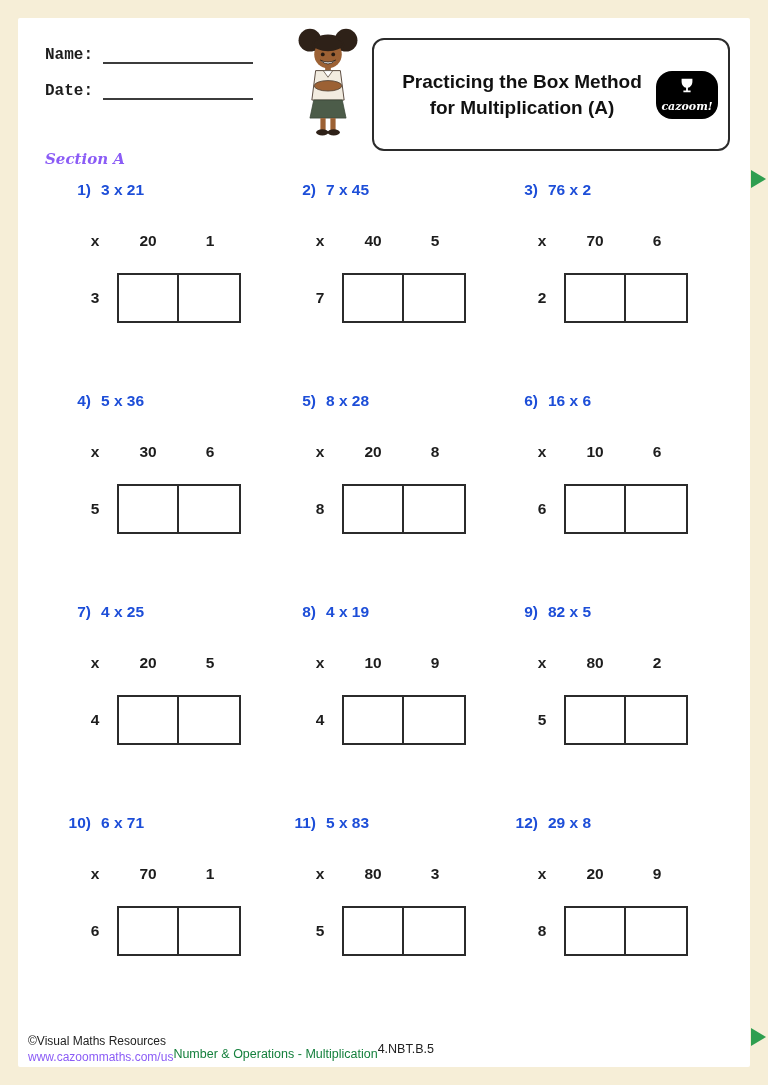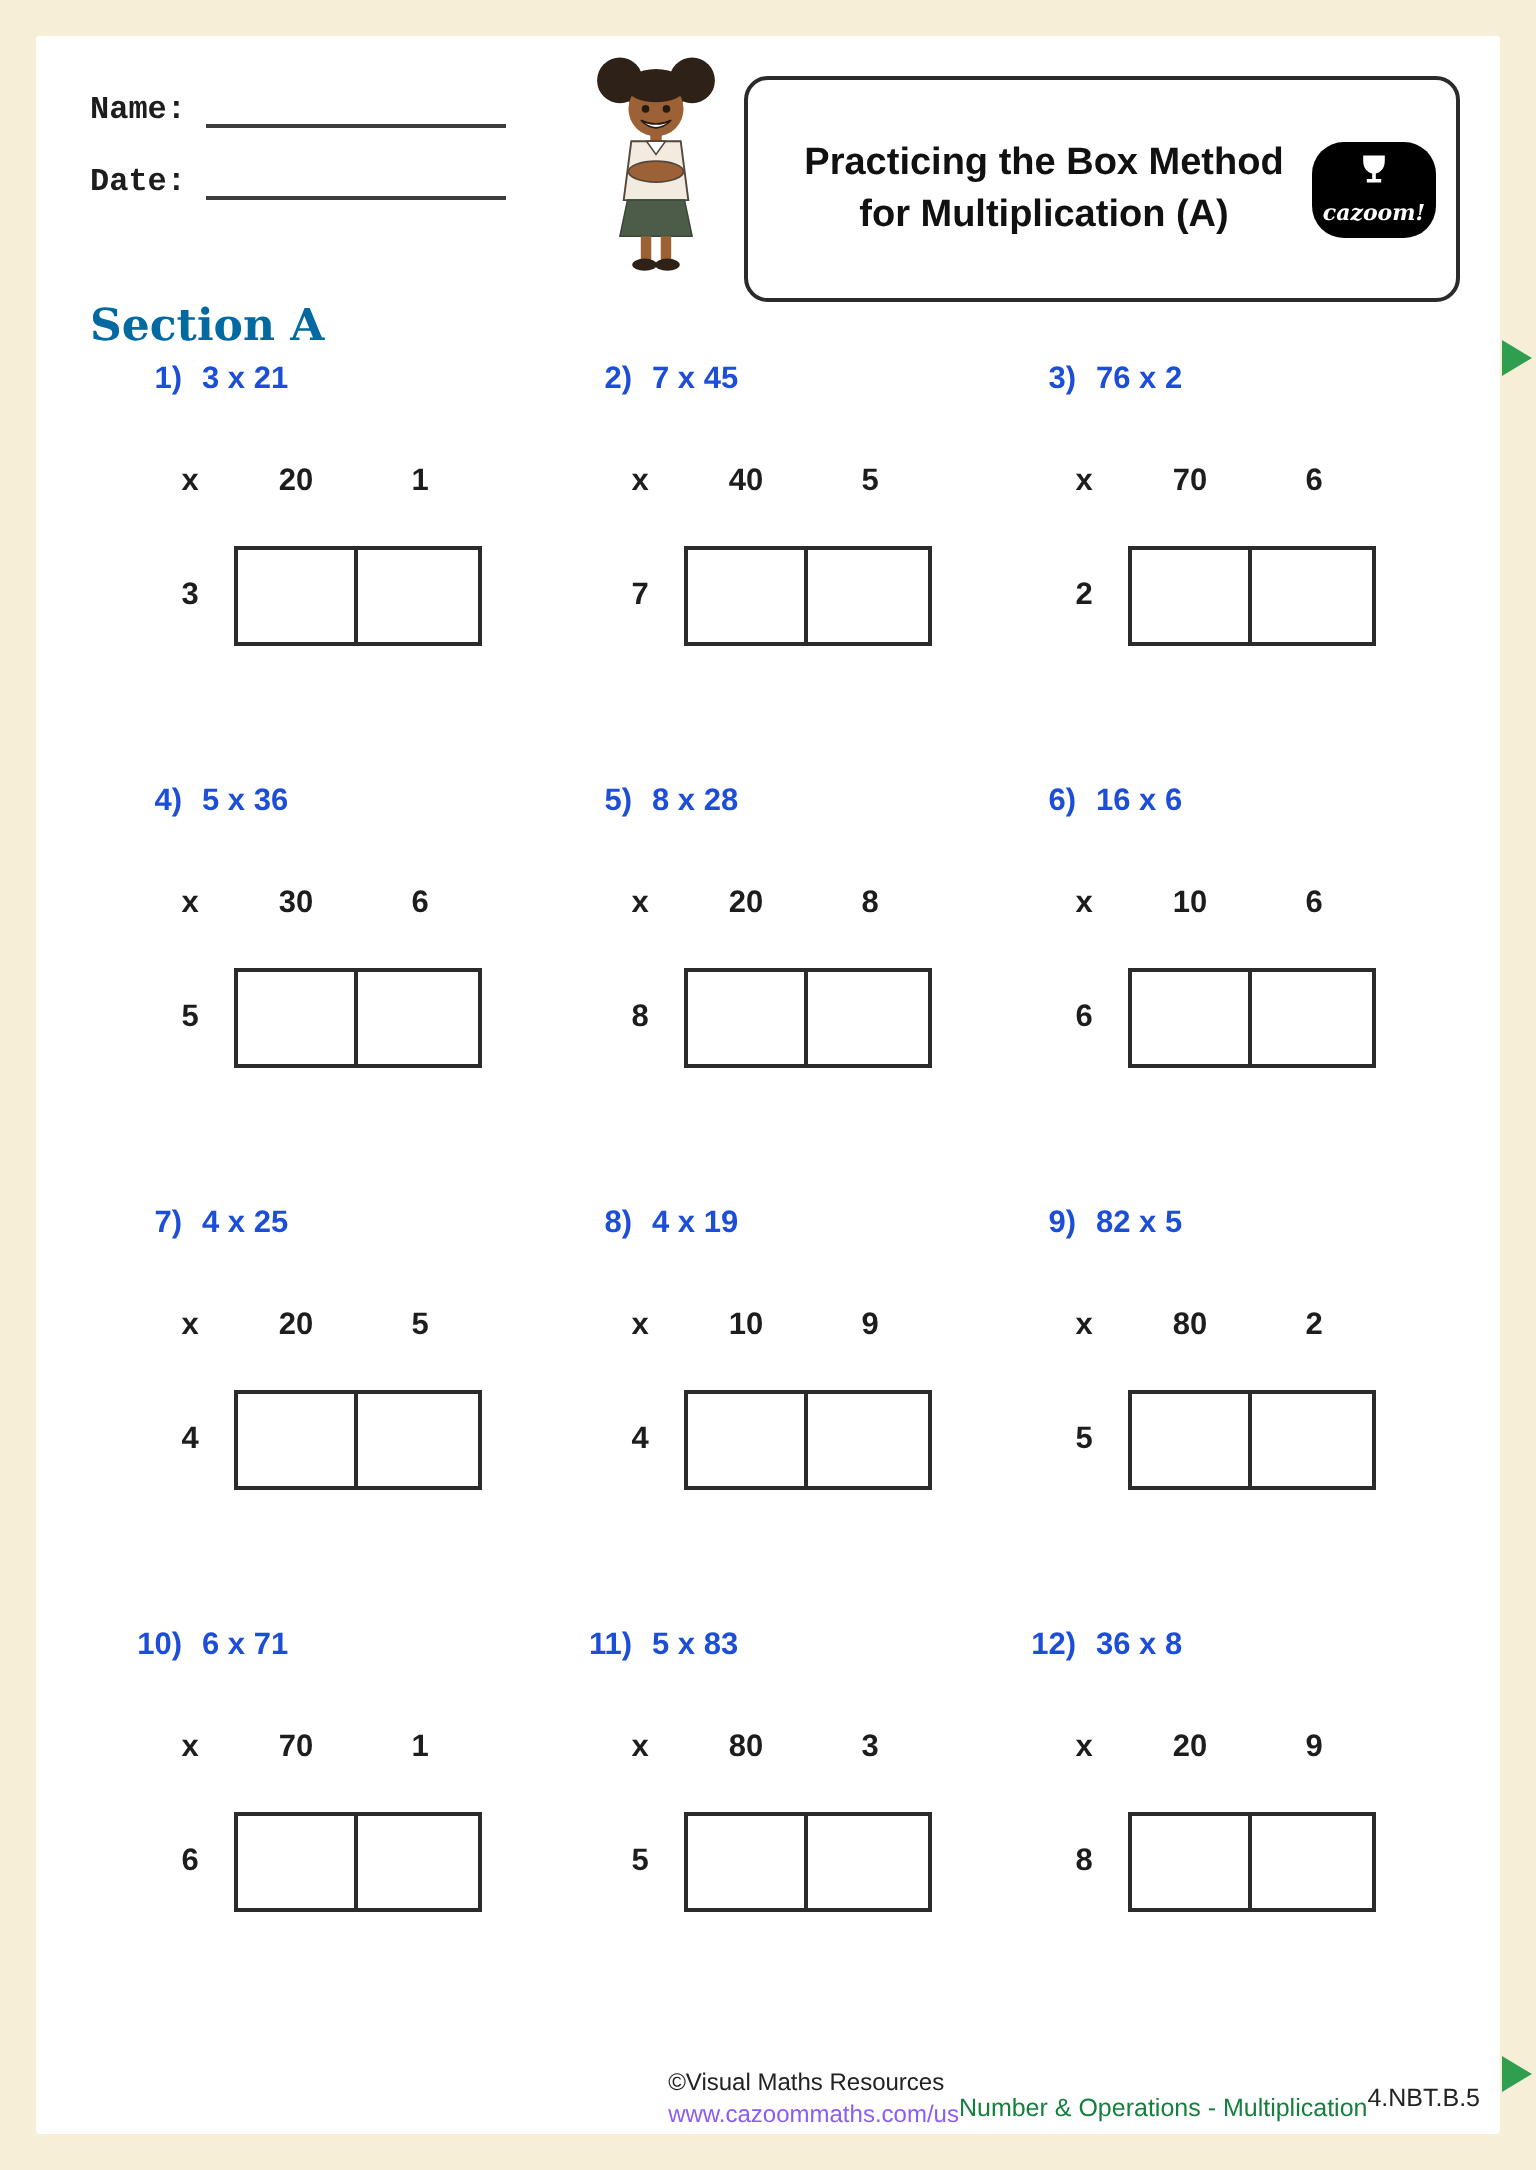--- a/index.html
+++ b/index.html
@@ -35,22 +35,22 @@
     display:flex; flex-direction:column; align-items:center; justify-content:center;
     flex-shrink:0;
   }
   .logo-text {
     color:#fff; font-family:"DejaVu Serif", serif; font-style:italic;
     font-weight:bold; font-size:11px; margin-top:1px;
   }
 
   .section-title {
     position:absolute; left:27px; top:132px;
-    font-family:"DejaVu Serif", serif; font-weight:bold;
-    font-size:22px; color:#0369a1;
+    font-family:"DejaVu Serif", serif; font-style:italic; font-weight:bold;
+    font-size:15px; color:#8b5cf6;
   }
 
   
   .problems-grid {
     position:absolute; left:27px; top:163px;
     display:grid; grid-template-columns:225px 222px 235px; row-gap:69px;
   }
   .problem { }
   .problem-header { margin-left:14px; font-size:15.5px; font-weight:bold; color:#1d4ed8; }
   .p-num { display:inline-block; min-width:32px; text-align:right; }
@@ -63,21 +63,21 @@
   .row-label {
     height:50px; display:flex; align-items:center; justify-content:center;
     font-weight:bold; font-size:15.5px; color:#1d1d1d;
   }
   .answer-box { height:50px; border:2px solid #2b2b2b; background:#fff; }
   .answer-box + .answer-box { border-left:none; }
 
   
   .footer {
     position:absolute; left:10px; right:10px; bottom:2px;
-    display:flex; align-items:center; justify-content:flex-end;
+    display:flex; align-items:center; justify-content:flex-start;
   }
   .footer-left { font-size:12px; color:#222; line-height:1.35; }
   .footer-link { color:#8b5cf6; cursor:pointer; }
   .footer-center { font-size:12.5px; color:#15803d; text-align:center;margin-top:10px; }
   .footer-right { font-size:12.5px; color:#222; }
 
   
   .edge-marker {
     position:absolute; width:0; height:0;
     border-top:9px solid transparent; border-bottom:9px solid transparent;
@@ -292,21 +292,21 @@
       <div class="ht-cell">80</div>
       <div class="ht-cell">3</div>
       <div class="row-label">5</div>
       <div class="answer-box"></div>
       <div class="answer-box"></div>
     </div>
   </div>
 
   <div class="problem">
     <div class="problem-header">
-      <span class="p-num">12)</span><span class="p-expr">36 x 8</span>
+      <span class="p-num">12)</span><span class="p-expr">29 x 8</span>
     </div>
     <div class="box-table">
       <div class="ht-cell">x</div>
       <div class="ht-cell">20</div>
       <div class="ht-cell">9</div>
       <div class="row-label">8</div>
       <div class="answer-box"></div>
       <div class="answer-box"></div>
     </div>
   </div>

